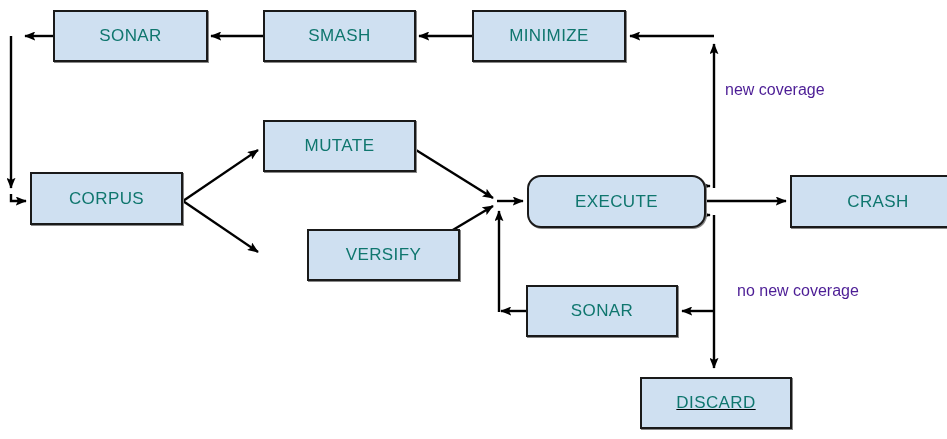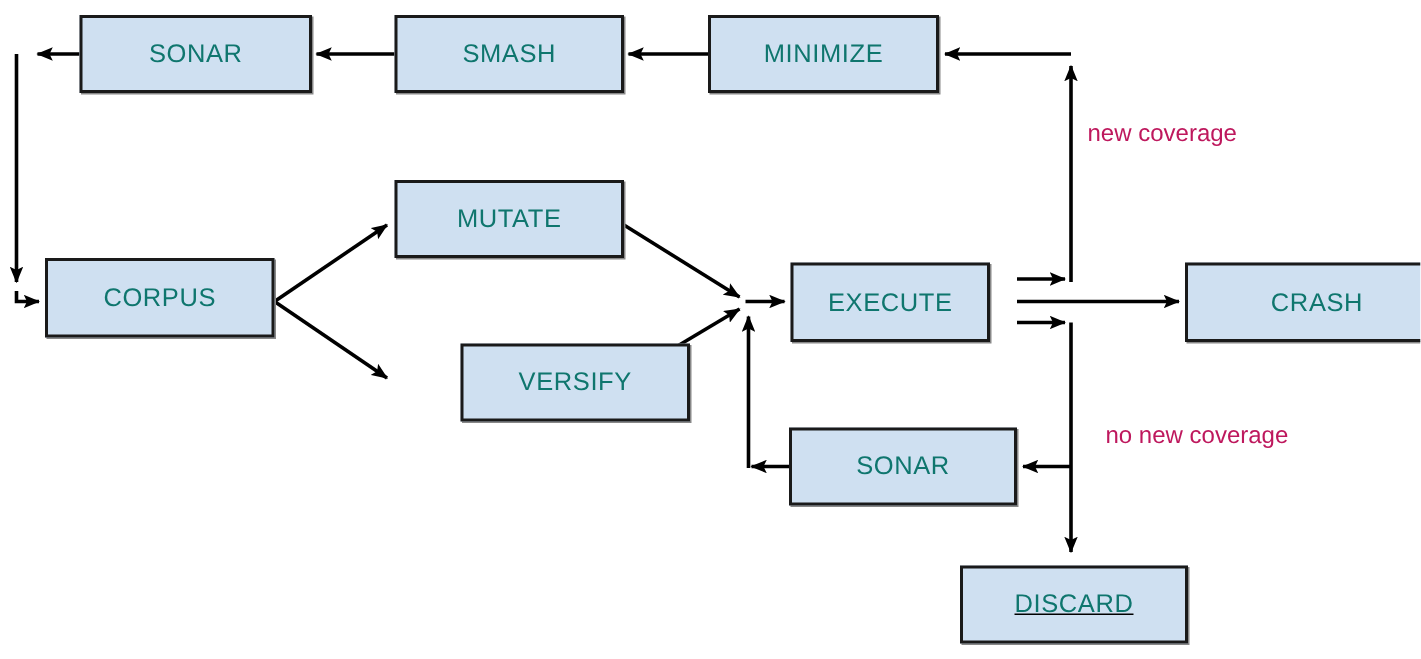--- a/index.html
+++ b/index.html
@@ -39,21 +39,21 @@
     font-size: 17px;
     letter-spacing: 0.4px;
     color: #0f766e;
     white-space: nowrap;
     user-select: none;
   }
   .edge-label {
     position: absolute;
     font-family: "Liberation Sans", sans-serif;
     font-size: 16px;
-    color: #be185d;
+    color: #4c1d95;
     white-space: nowrap;
     user-select: none;
   }
 </style>
 </head>
 <body>
 
 <div id="diagram-root">
 
   <svg id="flow-svg" viewBox="0 0 947 439" xmlns="http://www.w3.org/2000/svg">
@@ -112,21 +112,21 @@
   </div>
 
   <div class="node-box" style="left:263px; top:120px; width:153px; height:52px;">
     <span class="node-label">MUTATE</span>
   </div>
 
   <div class="node-box" style="left:30px; top:172px; width:153px; height:53px;">
     <span class="node-label">CORPUS</span>
   </div>
 
-  <div class="node-box" style="left:527px; top:175px; width:133px; height:53px;">
+  <div class="node-box" style="left:527px; top:175px; width:179px; height:53px;border-radius:14px;">
     <span class="node-label">EXECUTE</span>
   </div>
 
   <div class="node-box" style="left:790px; top:175px; width:176px; height:53px;">
     <span class="node-label">CRASH</span>
   </div>
 
   <div class="node-box" style="left:263px; top:229px; width:153px; height:52px;margin-left:44px;">
     <span class="node-label">VERSIFY</span>
   </div>

